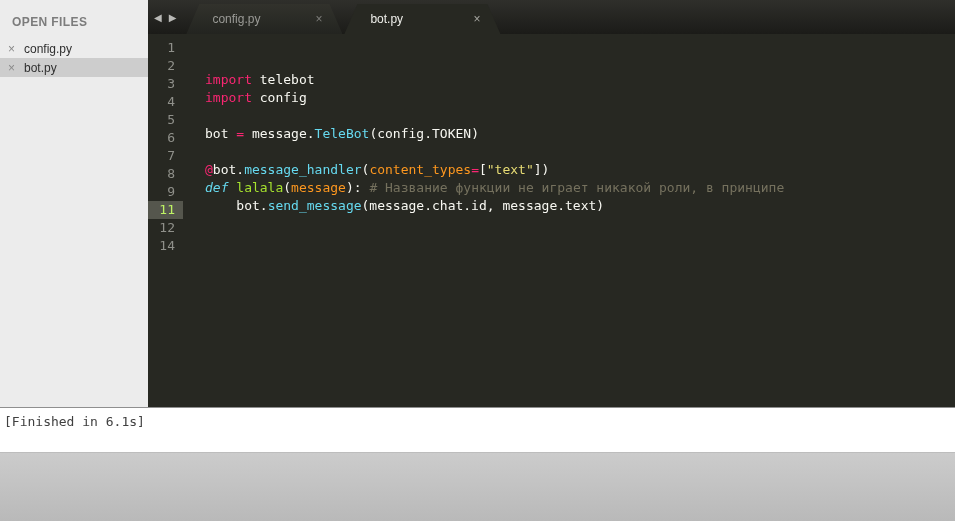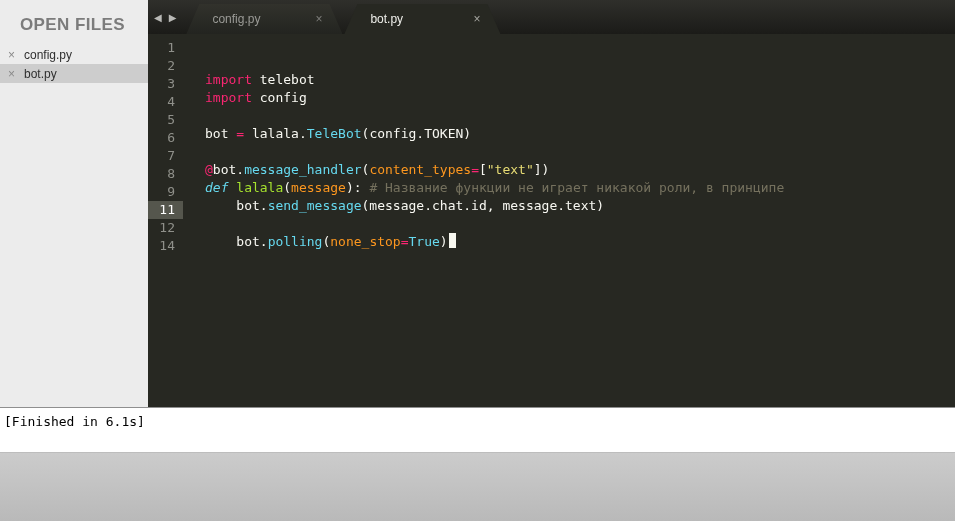--- a/index.html
+++ b/index.html
@@ -3,21 +3,21 @@
 <meta charset="utf-8">
 <style>
   * { margin:0; padding:0; box-sizing:border-box; }
   html,body { width:955px; height:521px; overflow:hidden; background:#c6c6c6;
               font-family:"Liberation Sans", sans-serif; }
   .app { position:relative; width:955px; height:521px; }
 
   
   .sidebar { position:absolute; left:0; top:0; width:148px; height:407px;
              background:#ececec; }
-  .sidebar-header { padding:15px 12px 10px 20px; font-size:17px; font-weight:bold;
+  .sidebar-header { padding:15px 12px 10px 12px; font-size:12px; font-weight:bold;
                     color:#7c7c7c; letter-spacing:.4px; }
   .file-item { display:flex; align-items:center; height:19px; padding:0 8px;
                font-size:12px; color:#2f2f2f; cursor:default; }
   .file-item.selected { background:#cdcdcd; }
   .file-close { width:14px; color:#8a8a8a; font-size:12px; line-height:1; }
   .file-label { padding-left:2px; }
 
   
   .editor { position:absolute; left:148px; top:0; width:807px; height:407px;
             background:var(--editor_bg,#272822); }
@@ -34,42 +34,42 @@
   .tab.active { background:var(--editor_bg,#272822); color:#efefeb; }
   .tab-close { position:absolute; right:20px; top:0; color:#7d7d79; font-size:12px; }
   .tab.active .tab-close { color:#a5a5a0; }
 
   .code { position:absolute; left:0; top:34px; right:0; bottom:0;
           padding-top:5px; font-family:"DejaVu Sans Mono", monospace;
           font-size:13px; line-height:18px; }
   .line { display:flex; height:18px; }
   .gutter { width:35px; flex:0 0 35px; text-align:right; padding-right:8px;
             color:var(--gutter_text,#8f908a); }
-  .gutter.active { background:#55564d; color:#ffffff; }
+  .gutter.active { background:#55564d; color:#bef264; }
   .ltext { padding-left:22px; white-space:pre; color:var(--default_text,#f8f8f2);margin-top:32px; }
 
   .t-kw    { color:var(--keyword,#f92672); }
   .t-txt   { color:var(--default_text,#f8f8f2); }
   .t-fn    { color:var(--function_call,#66d9ef); }
   .t-str   { color:var(--string,#e6db74); }
   .t-cmt   { color:var(--comment,#75715e); }
   .t-par   { color:var(--parameter,#fd971f); }
   .t-defkw { color:var(--function_call,#66d9ef); font-style:italic; }
   .t-fname { color:var(--function_name,#a6e22e);text-align:right; }
   .t-const { color:var(--constant,#66d9ef); }
   .t-caret { display:inline-block; width:7px; height:15px; margin-left:1px;
              background:var(--caret,#f8f8f0); vertical-align:-2px; }
 
   
   .output { position:absolute; left:0; top:407px; width:955px; height:114px;
             background:linear-gradient(#d8d8d8,#b9b9b9); }
   .output-band { height:46px; background:#ffffff; border-top:1px solid #8f8f8f;
                  border-bottom:1px solid #bdbdbd;
                  font-family:"DejaVu Sans Mono", monospace; font-size:13px;
-                 color:#000000; padding:6px 4px; }
+                 color:#404040; padding:6px 4px; }
 </style>
 </head>
 <body>
 
 <div class="app">
 
   <div class="sidebar">
     <div class="sidebar-header">OPEN FILES</div>
     <div>
         <div class="file-item">
@@ -102,21 +102,21 @@
         <div class="line">
           <div class="gutter">2</div>
           <div class="ltext"><span class="t-kw">import</span><span class="t-txt"> config</span></div>
         </div>
         <div class="line">
           <div class="gutter">3</div>
           <div class="ltext"></div>
         </div>
         <div class="line">
           <div class="gutter">4</div>
-          <div class="ltext"><span class="t-txt">bot </span><span class="t-kw">=</span><span class="t-txt"> lalala.</span><span class="t-fn">TeleBot</span><span class="t-txt">(config.TOKEN)</span></div>
+          <div class="ltext"><span class="t-txt">bot </span><span class="t-kw">=</span><span class="t-txt"> message.</span><span class="t-fn">TeleBot</span><span class="t-txt">(config.TOKEN)</span></div>
         </div>
         <div class="line">
           <div class="gutter">5</div>
           <div class="ltext"></div>
         </div>
         <div class="line">
           <div class="gutter">6</div>
           <div class="ltext"><span class="t-kw">@</span><span class="t-txt">bot.</span><span class="t-fn">message_handler</span><span class="t-txt">(</span><span class="t-par">content_types</span><span class="t-kw">=</span><span class="t-txt">[</span><span class="t-str">"text"</span><span class="t-txt">])</span></div>
         </div>
         <div class="line">
@@ -126,21 +126,20 @@
         <div class="line">
           <div class="gutter">8</div>
           <div class="ltext"><span class="t-txt">    bot.</span><span class="t-fn">send_message</span><span class="t-txt">(message.chat.id, message.text)</span></div>
         </div>
         <div class="line">
           <div class="gutter">9</div>
           <div class="ltext"></div>
         </div>
         <div class="line">
           <div class="gutter active">11</div>
-          <div class="ltext"><span class="t-txt">    bot.</span><span class="t-fn">polling</span><span class="t-txt">(</span><span class="t-par">none_stop</span><span class="t-kw">=</span><span class="t-const">True</span><span class="t-txt">)</span><span class="t-caret"></span></div>
         </div>
         <div class="line">
           <div class="gutter">12</div>
           <div class="ltext"></div>
         </div>
         <div class="line">
           <div class="gutter">14</div>
           <div class="ltext"></div>
         </div>
       </div>

